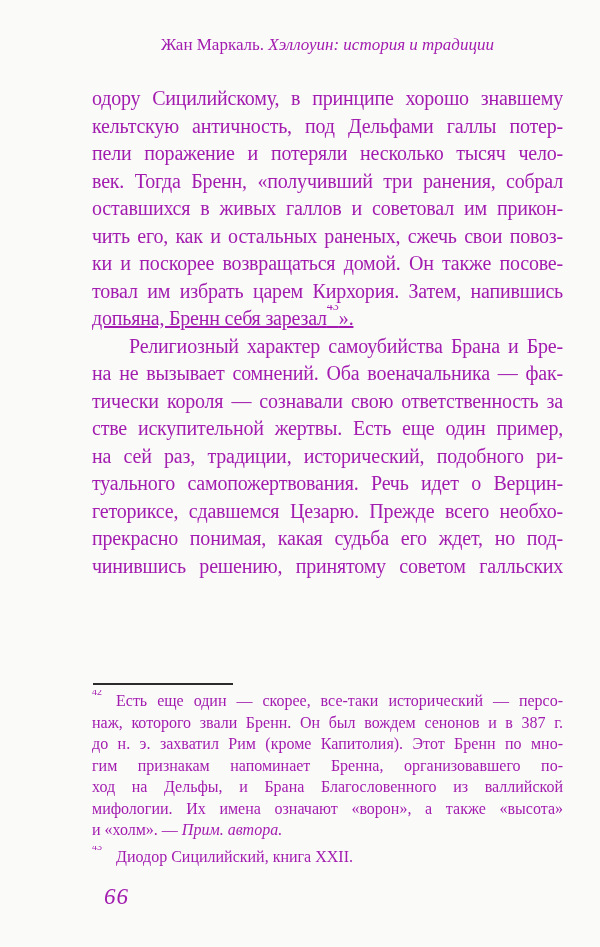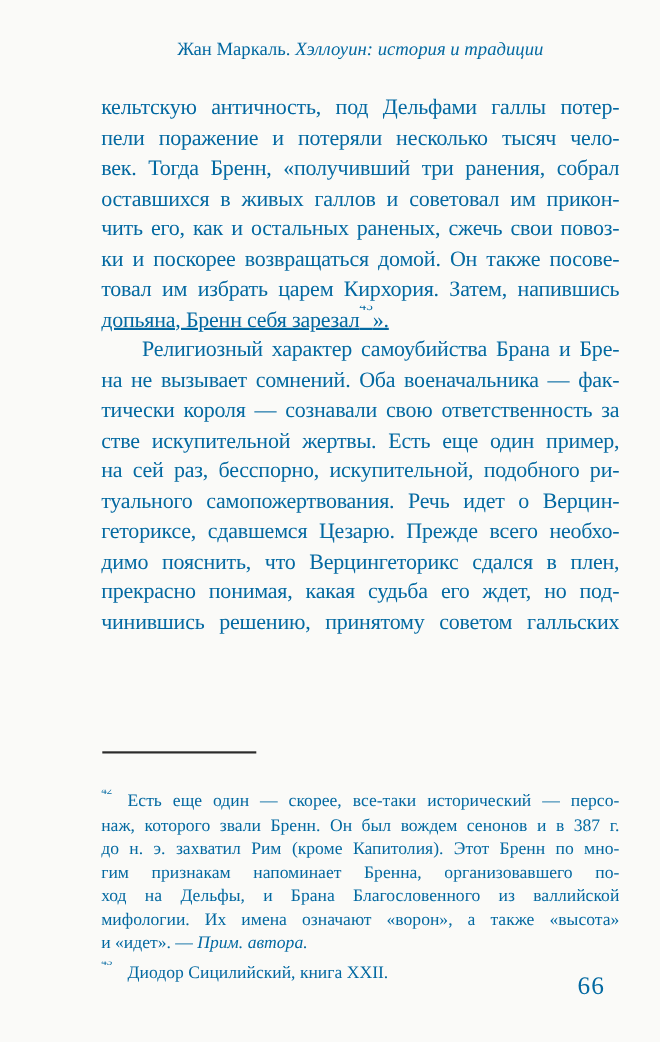--- a/index.html
+++ b/index.html
@@ -1,21 +1,21 @@
 <!DOCTYPE html>
 <html><head>
 <meta charset="utf-8">
 <style>
   html, body { margin: 0; padding: 0; }
   .page {
     position: relative;
     width: 600px;
     height: 947px;
     background: #fafaf8;
-    color: #0369a1;
+    color: #a21caf;
     font-family: "Liberation Serif", "DejaVu Serif", serif;
     overflow: hidden;
   }
   .running-header {
     position: absolute;
     top: 35px;
     left: 92px;
     width: 471px;
     text-align: center;
     font-size: 17px;
@@ -59,21 +59,20 @@
     width: 140px;
     height: 0;
     border-top: 2px solid #2b2b2b;
   }
   .footnotes {
     position: absolute;
     top: 690px;
     left: 92px;
     width: 471px;
     font-size: 16px;
-    margin-top: 28px;
   }
   .fn-line {
     height: 21.5px;
     line-height: 21.5px;
     text-align: justify;
     text-align-last: justify;
     -moz-text-align-last: justify;
     overflow: hidden;
   }
   .fn-line.last-line {
@@ -86,65 +85,66 @@
     line-height: 0;
     position: relative;
     top: -5px;
     margin-right: 14px;
   }
   .fn-italic { font-style: italic; }
   .fn-43 { margin-top: 5px; }
   .page-number {
     position: absolute;
     top: 884px;
-    left: 79px;
+    left: 104px;
     width: 471px;
-    text-align: right;
+    text-align: left;
     font-size: 23px;
     letter-spacing: 1px;
+    font-style: italic;
   }
 </style>
 </head>
 <body>
 
 <div class="page">
 
   <div class="running-header"><span>Жан Маркаль. </span><span class="italic-part">Хэллоуин: история и традиции</span></div>
 
   <div class="main-text">
+    <div class="line">одору Сицилийскому, в принципе хорошо знавшему</div>
     <div class="line">кельтскую античность, под Дельфами галлы потер-</div>
     <div class="line">пели поражение и потеряли несколько тысяч чело-</div>
     <div class="line">век. Тогда Бренн, «получивший три ранения, собрал</div>
     <div class="line">оставшихся в живых галлов и советовал им прикон-</div>
     <div class="line">чить его, как и остальных раненых, сжечь свои повоз-</div>
     <div class="line">ки и поскорее возвращаться домой. Он также посове-</div>
     <div class="line">товал им избрать царем Кирхория. Затем, напившись</div>
     <div class="line last-line"><span>допьяна, Бренн себя зарезал</span><sup class="sup-ref">43</sup><span>».</span></div>
 
     <div class="line indented">Религиозный характер самоубийства Брана и Бре-</div>
     <div class="line">на не вызывает сомнений. Оба военачальника — фак-</div>
     <div class="line">тически короля — сознавали свою ответственность за</div>
     <div class="line">стве искупительной жертвы. Есть еще один пример,</div>
-    <div class="line">на сей раз, бесспорно, искупительной, подобного ри-</div>
+    <div class="line">на сей раз, традиции, исторический, подобного ри-</div>
     <div class="line">туального самопожертвования. Речь идет о Верцин-</div>
     <div class="line">геториксе, сдавшемся Цезарю. Прежде всего необхо-</div>
-    <div class="line">димо пояснить, что Верцингеторикс сдался в плен,</div>
     <div class="line">прекрасно понимая, какая судьба его ждет, но под-</div>
     <div class="line">чинившись решению, принятому советом галльских</div>
   </div>
 
   <div class="footnote-rule"></div>
 
   <div class="footnotes">
     <div class="fn-line"><sup class="fn-marker">42</sup><span>Есть еще один — скорее, все-таки исторический — персо-</span></div>
     <div class="fn-line">наж, которого звали Бренн. Он был вождем сенонов и в 387 г.</div>
     <div class="fn-line">до н. э. захватил Рим (кроме Капитолия). Этот Бренн по мно-</div>
     <div class="fn-line">гим признакам напоминает Бренна, организовавшего по-</div>
     <div class="fn-line">ход на Дельфы, и Брана Благословенного из валлийской</div>
     <div class="fn-line">мифологии. Их имена означают «ворон», а также «высота»</div>
-    <div class="fn-line last-line"><span>и «идет». — </span><span class="fn-italic">Прим. автора.</span></div>
+    <div class="fn-line last-line"><span>и «холм». — </span><span class="fn-italic">Прим. автора.</span></div>
 
     <div class="fn-line last-line fn-43"><sup class="fn-marker">43</sup><span>Диодор Сицилийский, книга XXII.</span></div>
   </div>
 
   <div class="page-number">66</div>
 
 </div>
 
 </body></html>

